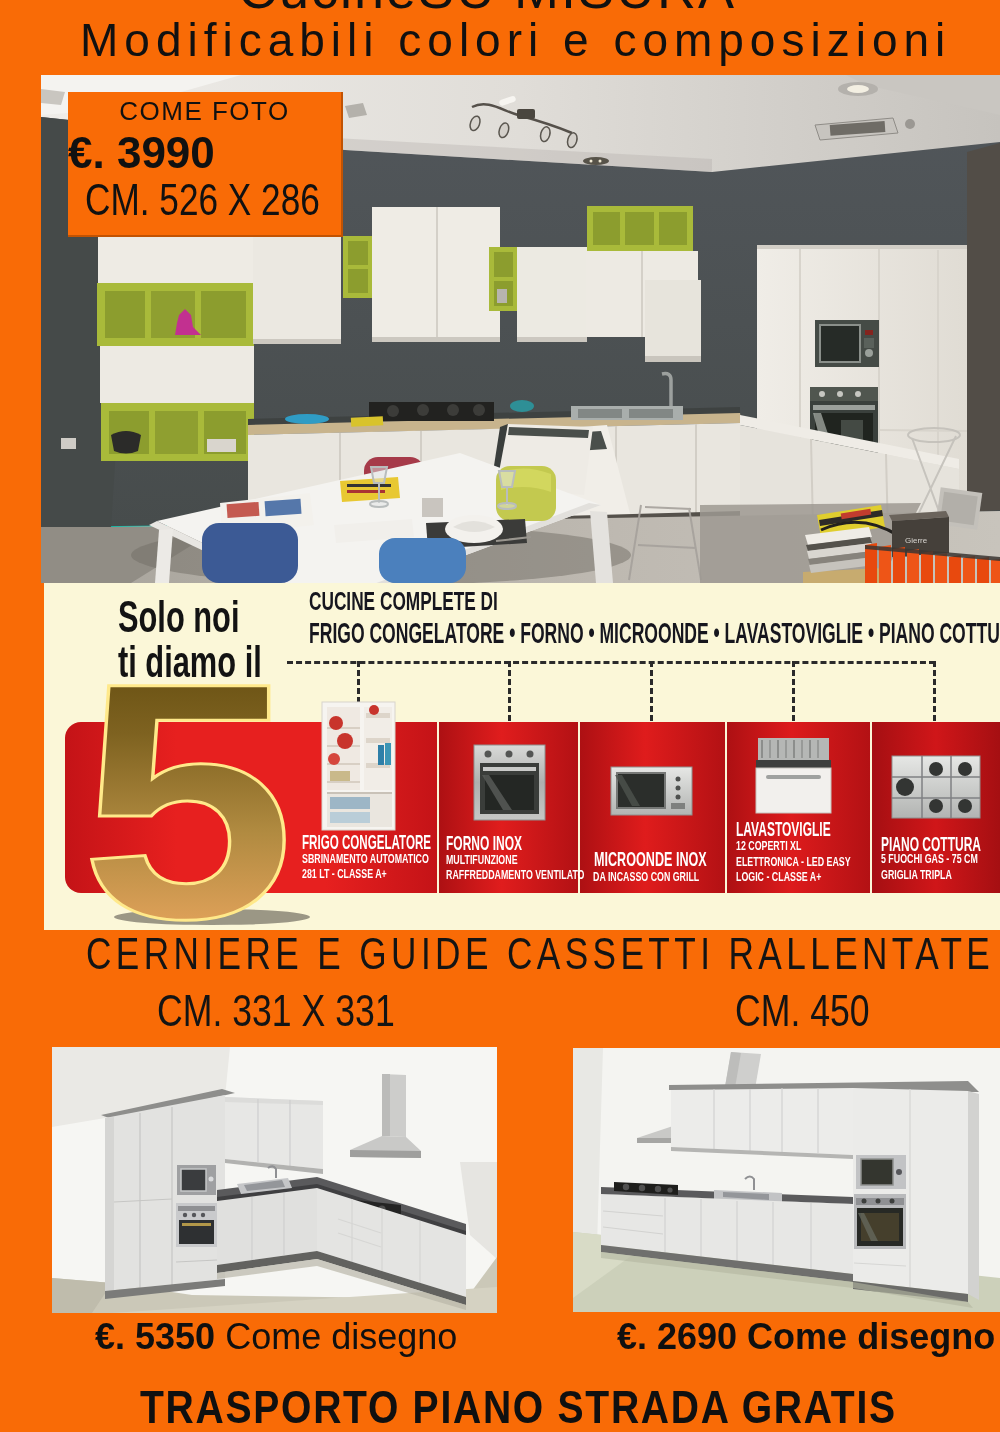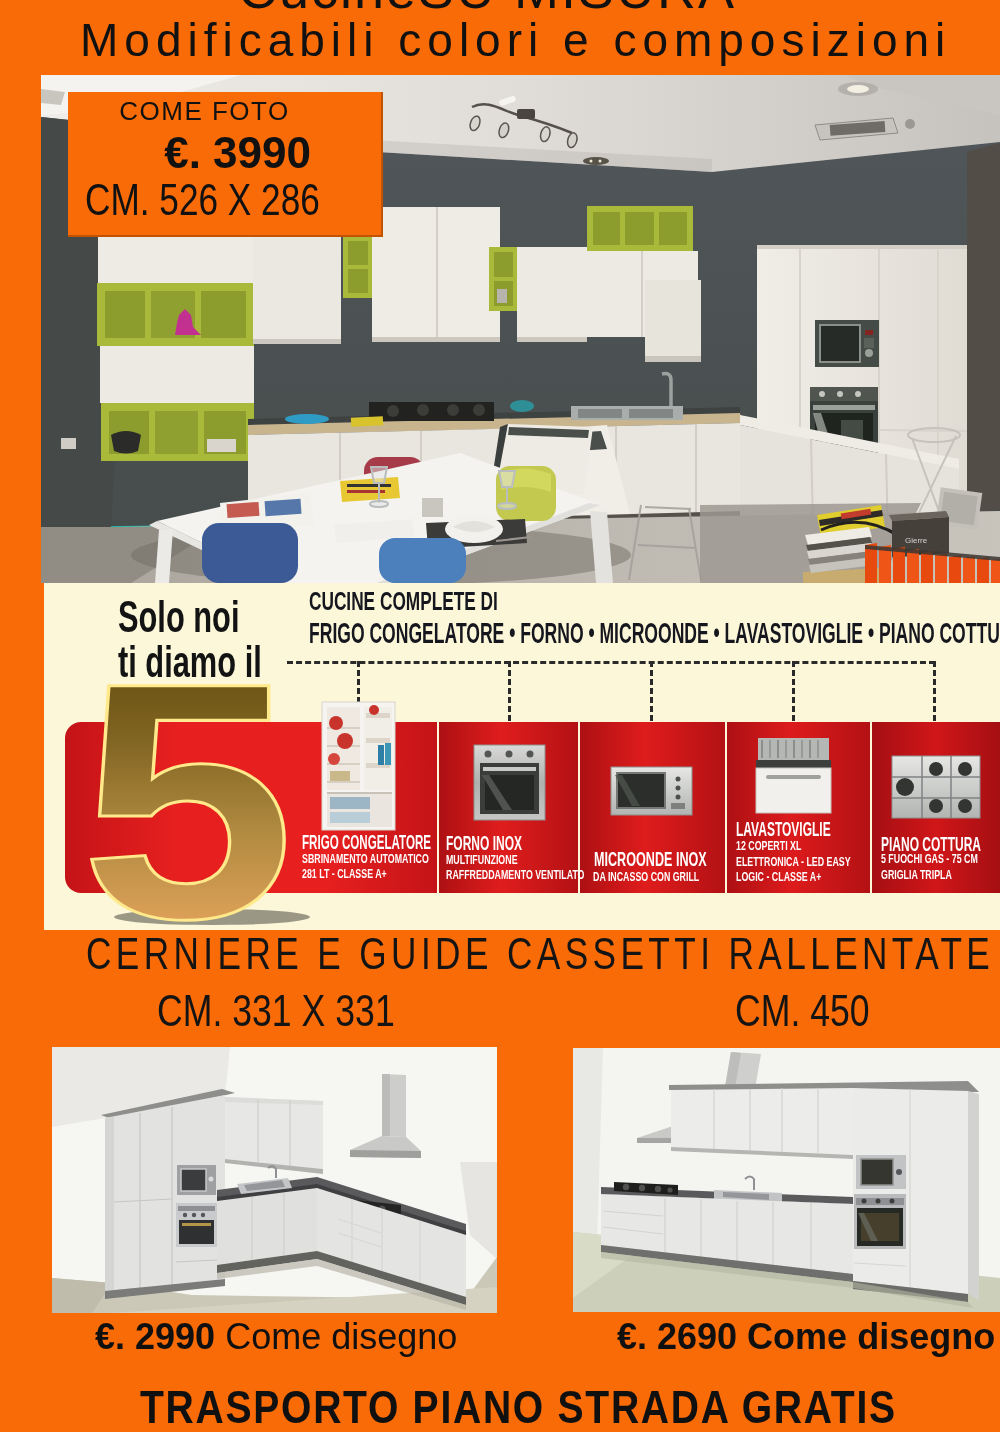--- a/index.html
+++ b/index.html
@@ -317,25 +317,25 @@
 <polygon points="908,482 920,480 920,508 908,508" fill="#e8490e"></polygon>
 <polygon points="922,483 934,481 934,508 922,508" fill="#ee5517"></polygon>
 <polygon points="936,484 948,482 948,508 936,508" fill="#e8490e"></polygon>
 <polygon points="950,485 959,484 959,508 950,508" fill="#ee5517"></polygon>
 <polygon points="824,470 959,482 959,486 824,474" fill="#3a3632" opacity="0.85"></polygon>
 </g>
 </svg>
 
 </div>
 
-<div class="abs" style="left:68px;top:92px;width:273px;height:143px;background:#f96b06;border-right:2px solid rgba(90,40,0,0.35);border-bottom:2px solid rgba(90,40,0,0.35);text-align:center;color:#111;padding-left:40px;">
+<div class="abs" style="left:68px;top:92px;width:273px;height:143px;background:#f96b06;border-right:2px solid rgba(90,40,0,0.35);border-bottom:2px solid rgba(90,40,0,0.35);text-align:center;color:#111;">
 
   <div class="abs" style="left:0;top:4px;width:273px;text-align:center;font-size:26px;letter-spacing:1.5px;">COME FOTO</div>
 
-  <div class="abs" style="left:0;top:36px;width:243px;text-align:right;font-size:44px;font-weight:bold;">€. 3990</div>
+  <div class="abs" style="left:0;top:36px;width:243px;text-align:left;font-size:44px;font-weight:bold;">€. 3990</div>
 
   <div class="abs" style="left:17px;top:83px;font-size:44px;transform:scaleX(0.8);transform-origin:0 0;white-space:nowrap;">CM. 526 X 286</div>
 </div>
 
 <div class="abs" style="left:44px;top:583px;width:956px;height:347px;background:#fbf7d8;">
 
   <div class="abs" style="left:74px;top:11px;font-size:44px;color:#131313;line-height:45px;font-weight:bold;transform:scaleX(0.70);transform-origin:0 0;">Solo noi<br>ti diamo il</div>
 
   <div class="abs" style="left:265px;top:4px;font-size:25px;font-weight:bold;color:#16161e;transform:scaleX(0.69);transform-origin:0 0;white-space:nowrap;">CUCINE COMPLETE DI</div>
 
@@ -658,17 +658,17 @@
 <line x1="30" y1="163" x2="90" y2="168" stroke="#d2d2d0" stroke-width="1.2"></line>
 <line x1="30" y1="179" x2="90" y2="186" stroke="#d2d2d0" stroke-width="1.2"></line>
 
 <polygon points="28,197 280,226 280,234 28,204" fill="#6f6f6d"></polygon>
 
 <polygon points="28,204 280,234 395,254 400,260 280,240 28,210" fill="#b2b5a0" opacity="0.6"></polygon>
 </svg>
 
 </div>
 
-<div class="abs" style="left:95px;top:1316px;font-size:36px;color:#101010;"><b>€. 2990</b> Come disegno</div>
+<div class="abs" style="left:95px;top:1316px;font-size:36px;color:#101010;"><b>€. 5350</b> Come disegno</div>
 
 <div class="abs" style="left:610px;top:1316px;font-size:36px;color:#101010;font-weight:bold;margin-left:7px;">€. 2690 Come disegno</div>
 
 <div class="abs" style="left:140px;top:1380px;font-size:46px;font-weight:bold;color:#101010;letter-spacing:2px;transform:scaleX(0.85);transform-origin:0 0;white-space:nowrap;">TRASPORTO PIANO STRADA GRATIS</div>
 
 </body></html>

